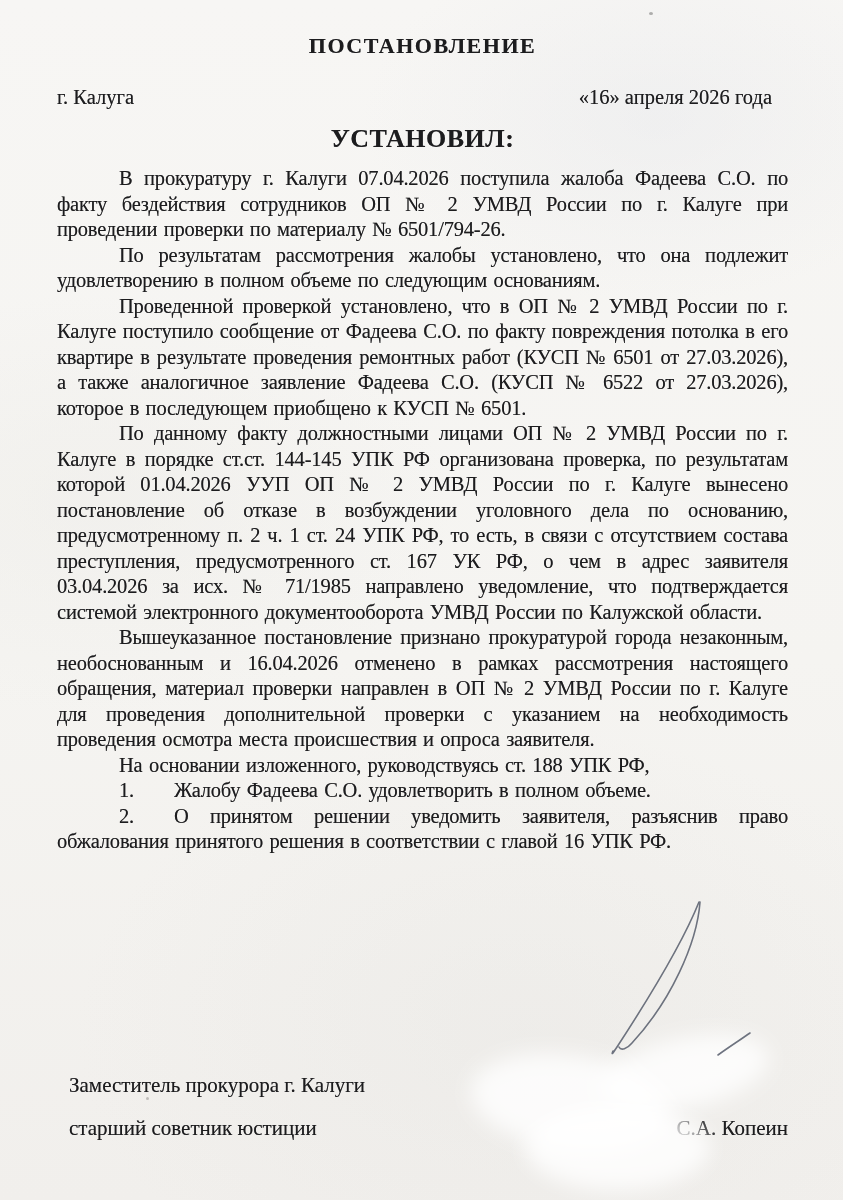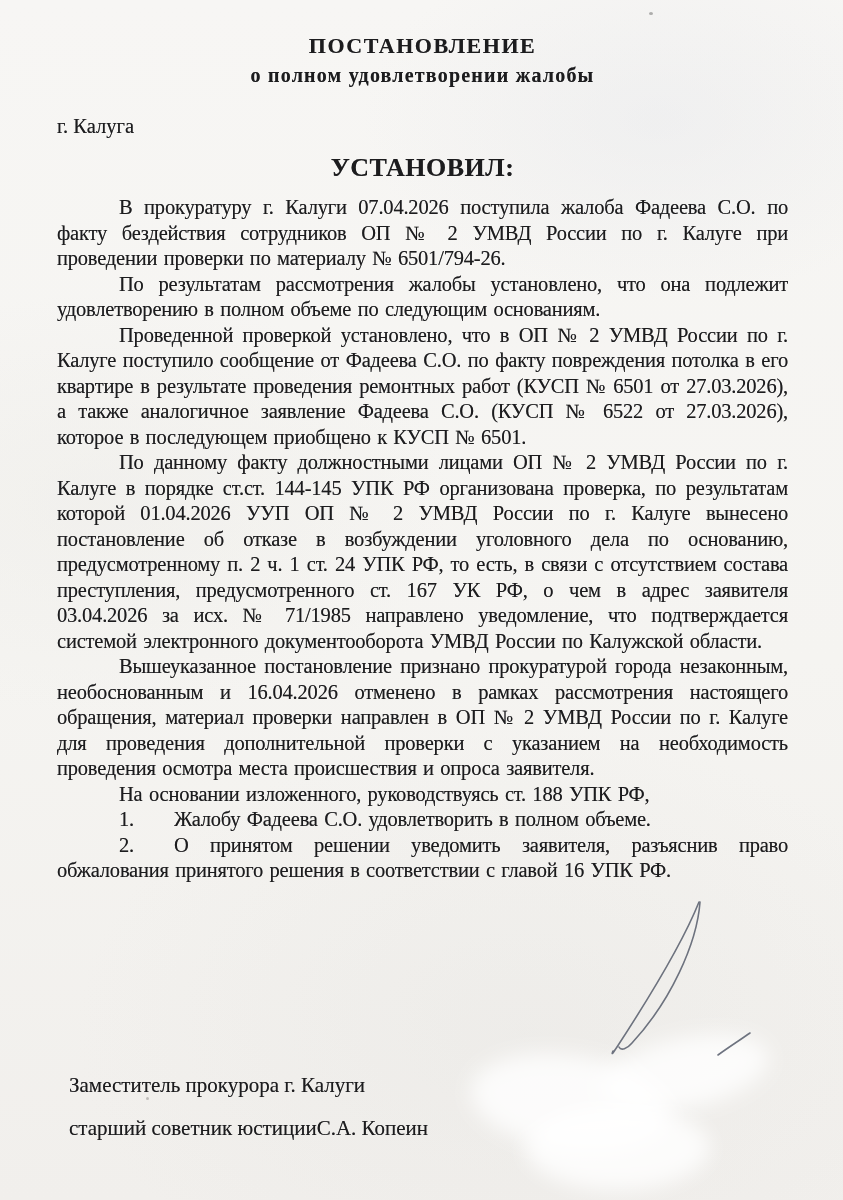--- a/index.html
+++ b/index.html
@@ -67,20 +67,21 @@
   }
   .item-num { padding-right: 40px; }
   .signature-block {
     position: absolute;
     left: 69px; right: 55px; top: 1072px;
     font-size: 21px;
     line-height: 26px;
   }
   .signature-row2 {
     display: flex;
+    justify-content: space-between;
     align-items: baseline;
     margin-top: 17px;
   }
   .pen-overlay {
     position: absolute;
     left: 0; top: 0;
     pointer-events: none;
   }
   .blob {
     position: absolute;
@@ -101,24 +102,24 @@
   .speck-sig { left: 146px; top: 1097px; width: 3px; height: 3px; background: #b3b0ac; opacity: 0.8; }
 </style>
 </head>
 <body>
 
 <div class="page">
 
   <div class="content">
 
     <h1 class="doc-title">ПОСТАНОВЛЕНИЕ</h1>
-    <h2 class="doc-subtitle">о полном удовлетворении жалобы</h2>
 
     <div class="place-date-row">
       <span class="place">г. Калуга</span>
+      <span class="date">«16» апреля 2026 года</span>
     </div>
 
 
     <h3 class="doc-heading">УСТАНОВИЛ:</h3>
 
     <p class="para">В прокуратуру г. Калуги 07.04.2026 поступила жалоба Фадеева С.О. по факту бездействия сотрудников ОП № 2 УМВД России по г. Калуге при проведении проверки по материалу № 6501/794-26.</p>
     <p class="para">По результатам рассмотрения жалобы установлено, что она подлежит удовлетворению в полном объеме по следующим основаниям.</p>
     <p class="para">Проведенной проверкой установлено, что в ОП № 2 УМВД России по г. Калуге поступило сообщение от Фадеева С.О. по факту повреждения потолка в его квартире в результате проведения ремонтных работ (КУСП № 6501 от 27.03.2026), а также аналогичное заявление Фадеева С.О. (КУСП № 6522 от 27.03.2026), которое в последующем приобщено к КУСП № 6501.</p>
     <p class="para">По данному факту должностными лицами ОП № 2 УМВД России по г. Калуге в порядке ст.ст. 144-145 УПК РФ организована проверка, по результатам которой 01.04.2026 УУП ОП № 2 УМВД России по г. Калуге вынесено постановление об отказе в возбуждении уголовного дела по основанию, предусмотренному п. 2 ч. 1 ст. 24 УПК РФ, то есть, в связи с отсутствием состава преступления, предусмотренного ст. 167 УК РФ, о чем в адрес заявителя 03.04.2026 за исх. № 71/1985 направлено уведомление, что подтверждается системой электронного документооборота УМВД России по Калужской области.</p>
     <p class="para">Вышеуказанное постановление признано прокуратурой города незаконным, необоснованным и 16.04.2026 отменено в рамках рассмотрения настоящего обращения, материал проверки направлен в ОП № 2 УМВД России по г. Калуге для проведения дополнительной проверки с указанием на необходимость проведения осмотра места происшествия и опроса заявителя.</p>

